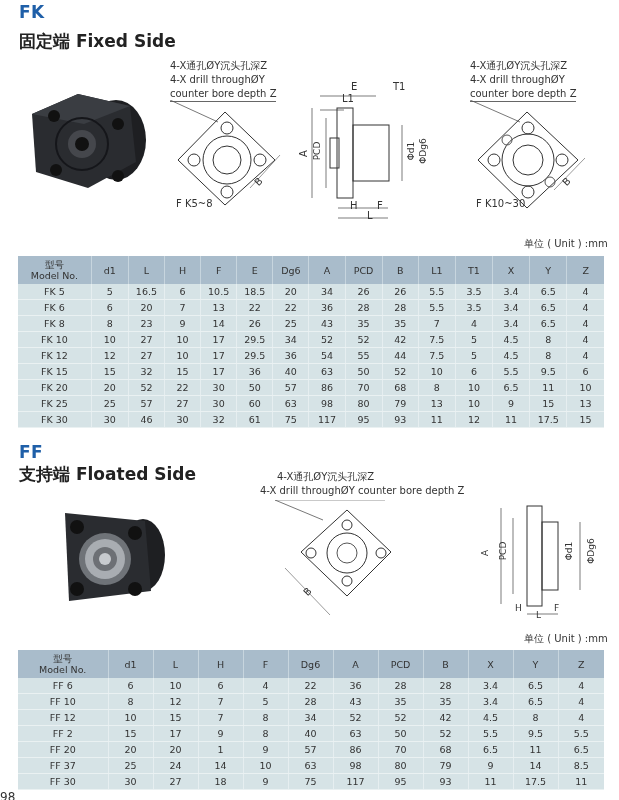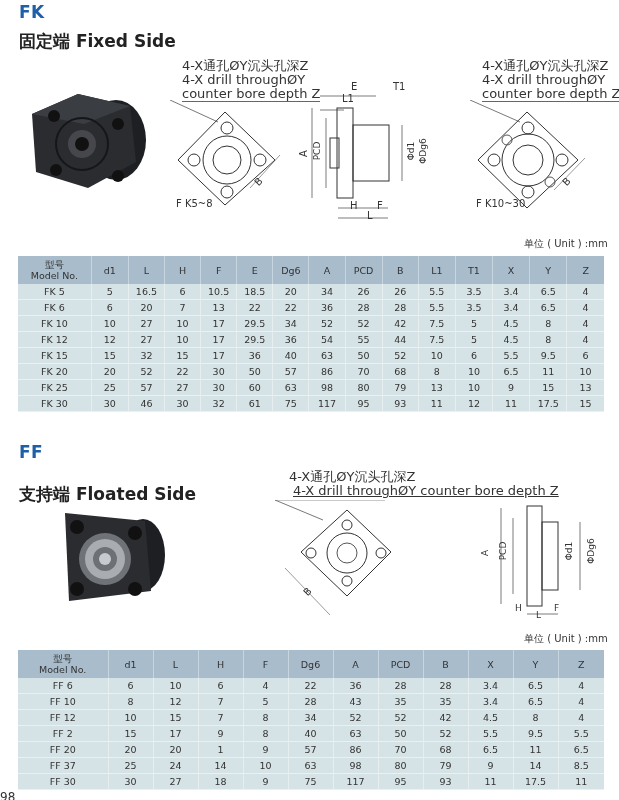--- a/index.html
+++ b/index.html
@@ -1,20 +1,20 @@
 <!DOCTYPE html>
 <html><head>
 <meta charset="utf-8">
 <style>
   html,body{margin:0;padding:0;background:#fff;}
   body{width:619px;height:800px;position:relative;overflow:hidden;font-family:"DejaVu Sans","Liberation Sans",sans-serif;color:#333;}
   .abs{position:absolute;}
   .code{font-weight:bold;color:#1f5fa8;font-size:17px;letter-spacing:0.5px;}
   .title{font-weight:bold;color:#222;font-size:17px;}
-  .note{font-size:13px;color:#333;line-height:14px;white-space:nowrap;margin-left:12px;}
+  .note{font-size:10px;color:#333;line-height:14px;white-space:nowrap;}
   .underline{border-bottom:1px solid #666;}
   .unit{font-size:10px;color:#333;}
   table.spec{border-collapse:collapse;font-family:"DejaVu Sans",sans-serif;font-size:9.5px;color:#333;table-layout:fixed;}
   table.spec th{background:#a9bccb;font-weight:normal;color:#333;height:28px;border-right:1px solid #c7d5de;padding:0;line-height:11px;}
   table.spec td{background:#d6e3e6;height:15px;text-align:center;padding:0;border-right:1px solid #e6eef0;border-bottom:1px solid #eaf1f2;}
   table.spec td:last-child, table.spec th:last-child{border-right:none;}
   .pageno{font-size:12px;color:#333;}
 </style>
 </head>
 <body>
@@ -164,20 +164,37 @@
         <td>36</td>
         <td>28</td>
         <td>28</td>
         <td>5.5</td>
         <td>3.5</td>
         <td>3.4</td>
         <td>6.5</td>
         <td>4</td>
       </tr>
       <tr>
+        <td>FK 8</td>
+        <td>8</td>
+        <td>23</td>
+        <td>9</td>
+        <td>14</td>
+        <td>26</td>
+        <td>25</td>
+        <td>43</td>
+        <td>35</td>
+        <td>35</td>
+        <td>7</td>
+        <td>4</td>
+        <td>3.4</td>
+        <td>6.5</td>
+        <td>4</td>
+      </tr>
+      <tr>
         <td>FK 10</td>
         <td>10</td>
         <td>27</td>
         <td>10</td>
         <td>17</td>
         <td>29.5</td>
         <td>34</td>
         <td>52</td>
         <td>52</td>
         <td>42</td>
@@ -269,37 +286,37 @@
         <td>11</td>
         <td>12</td>
         <td>11</td>
         <td>17.5</td>
         <td>15</td>
       </tr>
     </tbody>
 </table>
 
 <div class="abs code" style="left:19px;top:442px;">FF</div>
-<div class="abs title" style="left:19px;top:463px;margin-top:20px;">支持端  Floated Side</div>
+<div class="abs title" style="left:19px;top:463px;">支持端  Floated Side</div>
 
 <svg class="abs" style="left:55px;top:505px;" width="115" height="100">
   <ellipse cx="88" cy="50" rx="22" ry="36" fill="#1e1f22"></ellipse>
   <path d="M10 8 L90 16 L96 86 L14 96 Z" fill="#2a2c30"></path>
   <circle cx="50" cy="54" r="26" fill="#6f7378"></circle>
   <circle cx="50" cy="54" r="20" fill="#a9adb2"></circle>
   <circle cx="50" cy="54" r="12" fill="#6d7075"></circle>
   <circle cx="50" cy="54" r="6" fill="#c7cace"></circle>
   <circle cx="22" cy="22" r="7" fill="#111"></circle>
     <circle cx="80" cy="28" r="7" fill="#111"></circle>
   <circle cx="22" cy="84" r="7" fill="#111"></circle>
     <circle cx="80" cy="84" r="7" fill="#111"></circle>
 </svg>
 
 <div class="abs note" style="left:277px;top:470px;">4-X通孔ØY沉头孔深Z</div>
-<div class="abs note" style="left:281px;top:484px;text-decoration:underline;">4-X drill throughØY counter bore depth Z</div>
+<div class="abs note" style="left:260px;top:484px;">4-X drill throughØY counter bore depth Z</div>
 <svg class="abs" style="left:275px;top:500px;" width="130" height="115">
   <line x1="0" y1="0" x2="110" y2="0" stroke="#666" stroke-width="0.7"></line>
   <line x1="0" y1="0" x2="48" y2="20" stroke="#555" stroke-width="0.8"></line>
   <path d="M72 10 L116 52 L72 96 L26 52 Z" fill="none" stroke="#333"></path>
   <circle cx="72" cy="53" r="20" fill="none" stroke="#333"></circle>
   <circle cx="72" cy="53" r="10" fill="none" stroke="#555"></circle>
   <circle cx="72" cy="25" r="5" fill="none" stroke="#333"></circle>
     <circle cx="72" cy="81" r="5" fill="none" stroke="#333"></circle>
   <circle cx="36" cy="53" r="5" fill="none" stroke="#333"></circle>
     <circle cx="106" cy="53" r="5" fill="none" stroke="#333"></circle>

